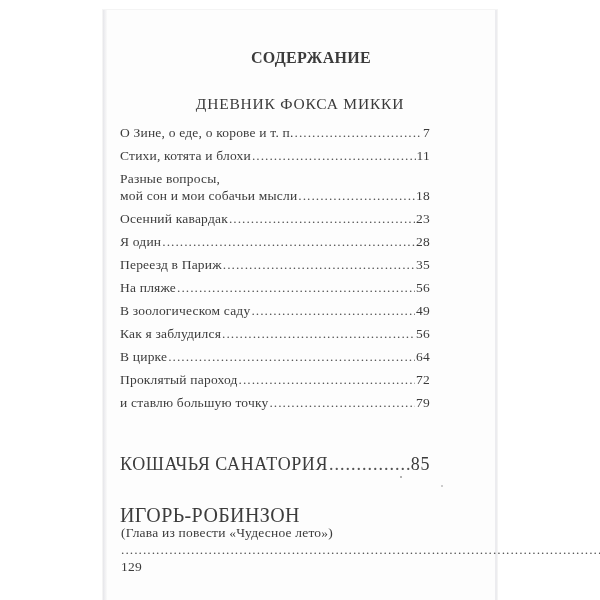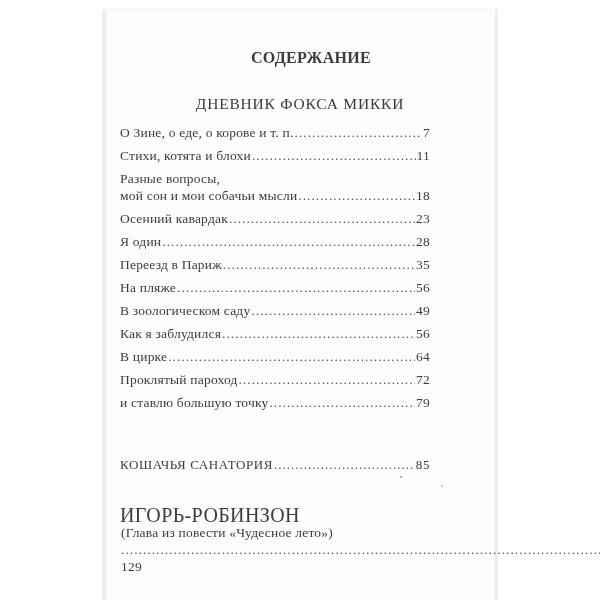--- a/index.html
+++ b/index.html
@@ -77,21 +77,21 @@
       color: #555;
       letter-spacing: 1px;
     }
     .entry .leader::before {
       content: "....................................................................................................................................................";
     }
     .entry .page-num {
       text-align: right;
     }
     .entry.caps {
-      font-size: 13px;
+      font-size: 18px;
       letter-spacing: 0.6px;
     }
     .smudge {
       position: absolute;
       border-radius: 50%;
       background: #999;
     }
   </style>
 </head>
 <body>

